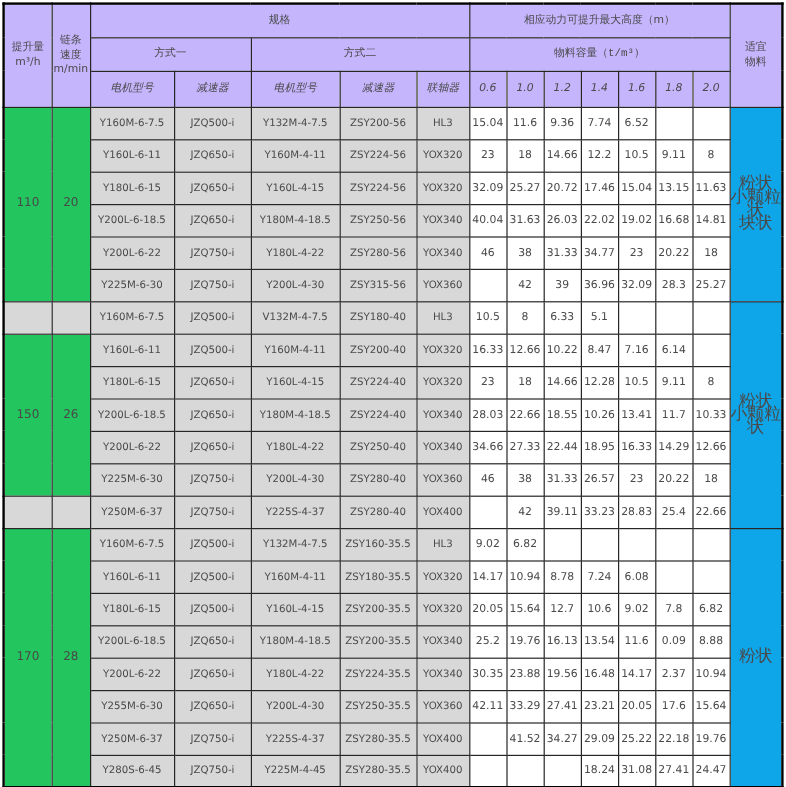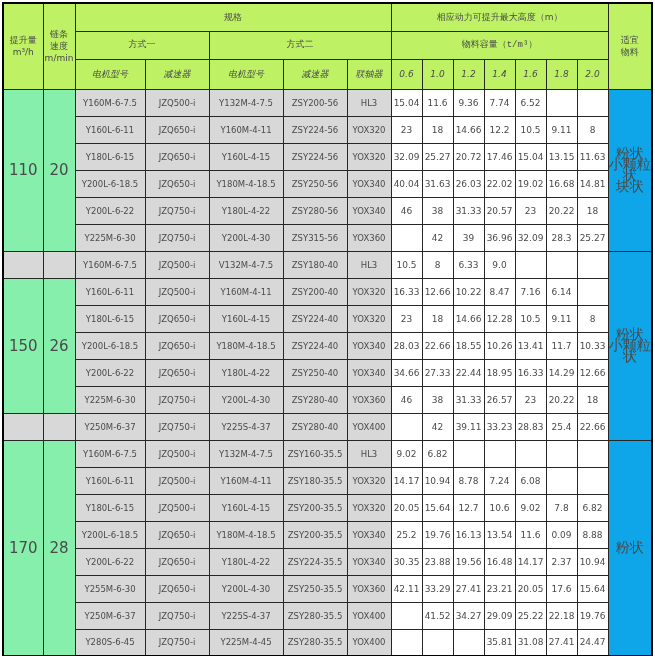--- a/index.html
+++ b/index.html
@@ -22,30 +22,30 @@
     margin:0;
     text-align:center;
     vertical-align:middle;
     font-weight:normal;
     color:#4a4a4a;
     font-size:9px;
     line-height:12px;
     overflow:hidden;
     white-space:nowrap;
   }
-  thead th{background:#bef264;}
+  thead th{background:#c4b5fd;}
   thead tr.r1{height:28px;}
   thead tr.r2{height:28px;font-family:Liberation Mono, monospace;}
   thead tr.r3{height:30px;font-style:italic;}
   tbody tr{height:27px;}
   td.gray{background:#d8d8d8;}
   td.white{background:#ffffff;}
   td.model{background:#d8d8d8;font-size:8.5px;}
   td.num{background:#ffffff;font-size:9px;}
-  td.val{background:#86efac;font-size:15px;}
+  td.val{background:#22c55e;font-size:10px;}
   td.material{background:#0ea5e9;font-size:14px;line-height:11px;white-space:normal;}
 </style>
 </head>
 <body>
 
 <div class="wrap">
   <table>
     <colgroup>
       <col style="width:40px">
         <col style="width:32px">
@@ -167,21 +167,21 @@
         </tr>
         <tr>
           <td class="model">Y200L-6-22</td>
           <td class="model">JZQ750-i</td>
           <td class="model">Y180L-4-22</td>
           <td class="model">ZSY280-56</td>
           <td class="model">YOX340</td>
           <td class="num">46</td>
           <td class="num">38</td>
           <td class="num">31.33</td>
-          <td class="num">20.57</td>
+          <td class="num">34.77</td>
           <td class="num">23</td>
           <td class="num">20.22</td>
           <td class="num">18</td>
         </tr>
         <tr>
           <td class="model">Y225M-6-30</td>
           <td class="model">JZQ750-i</td>
           <td class="model">Y200L-4-30</td>
           <td class="model">ZSY315-56</td>
           <td class="model">YOX360</td>
@@ -197,21 +197,21 @@
           <td class="gray"></td>
           <td class="gray"></td>
           <td class="model">Y160M-6-7.5</td>
           <td class="model">JZQ500-i</td>
           <td class="model">V132M-4-7.5</td>
           <td class="model">ZSY180-40</td>
           <td class="model">HL3</td>
           <td class="num">10.5</td>
           <td class="num">8</td>
           <td class="num">6.33</td>
-          <td class="num">9.0</td>
+          <td class="num">5.1</td>
           <td class="num"></td>
           <td class="num"></td>
           <td class="num"></td>
           <td class="material" rowspan="7">
             <div>粉状</div>
             <div>小颗粒状</div>
           </td>
         </tr>
         <tr>
           <td class="white val" rowspan="5">150</td>
@@ -406,20 +406,20 @@
         </tr>
         <tr>
           <td class="model">Y280S-6-45</td>
           <td class="model">JZQ750-i</td>
           <td class="model">Y225M-4-45</td>
           <td class="model">ZSY280-35.5</td>
           <td class="model">YOX400</td>
           <td class="num"></td>
           <td class="num"></td>
           <td class="num"></td>
-          <td class="num">35.81</td>
+          <td class="num">18.24</td>
           <td class="num">31.08</td>
           <td class="num">27.41</td>
           <td class="num">24.47</td>
         </tr>
       </tbody>
   </table>
 </div>
 
 </body></html>

